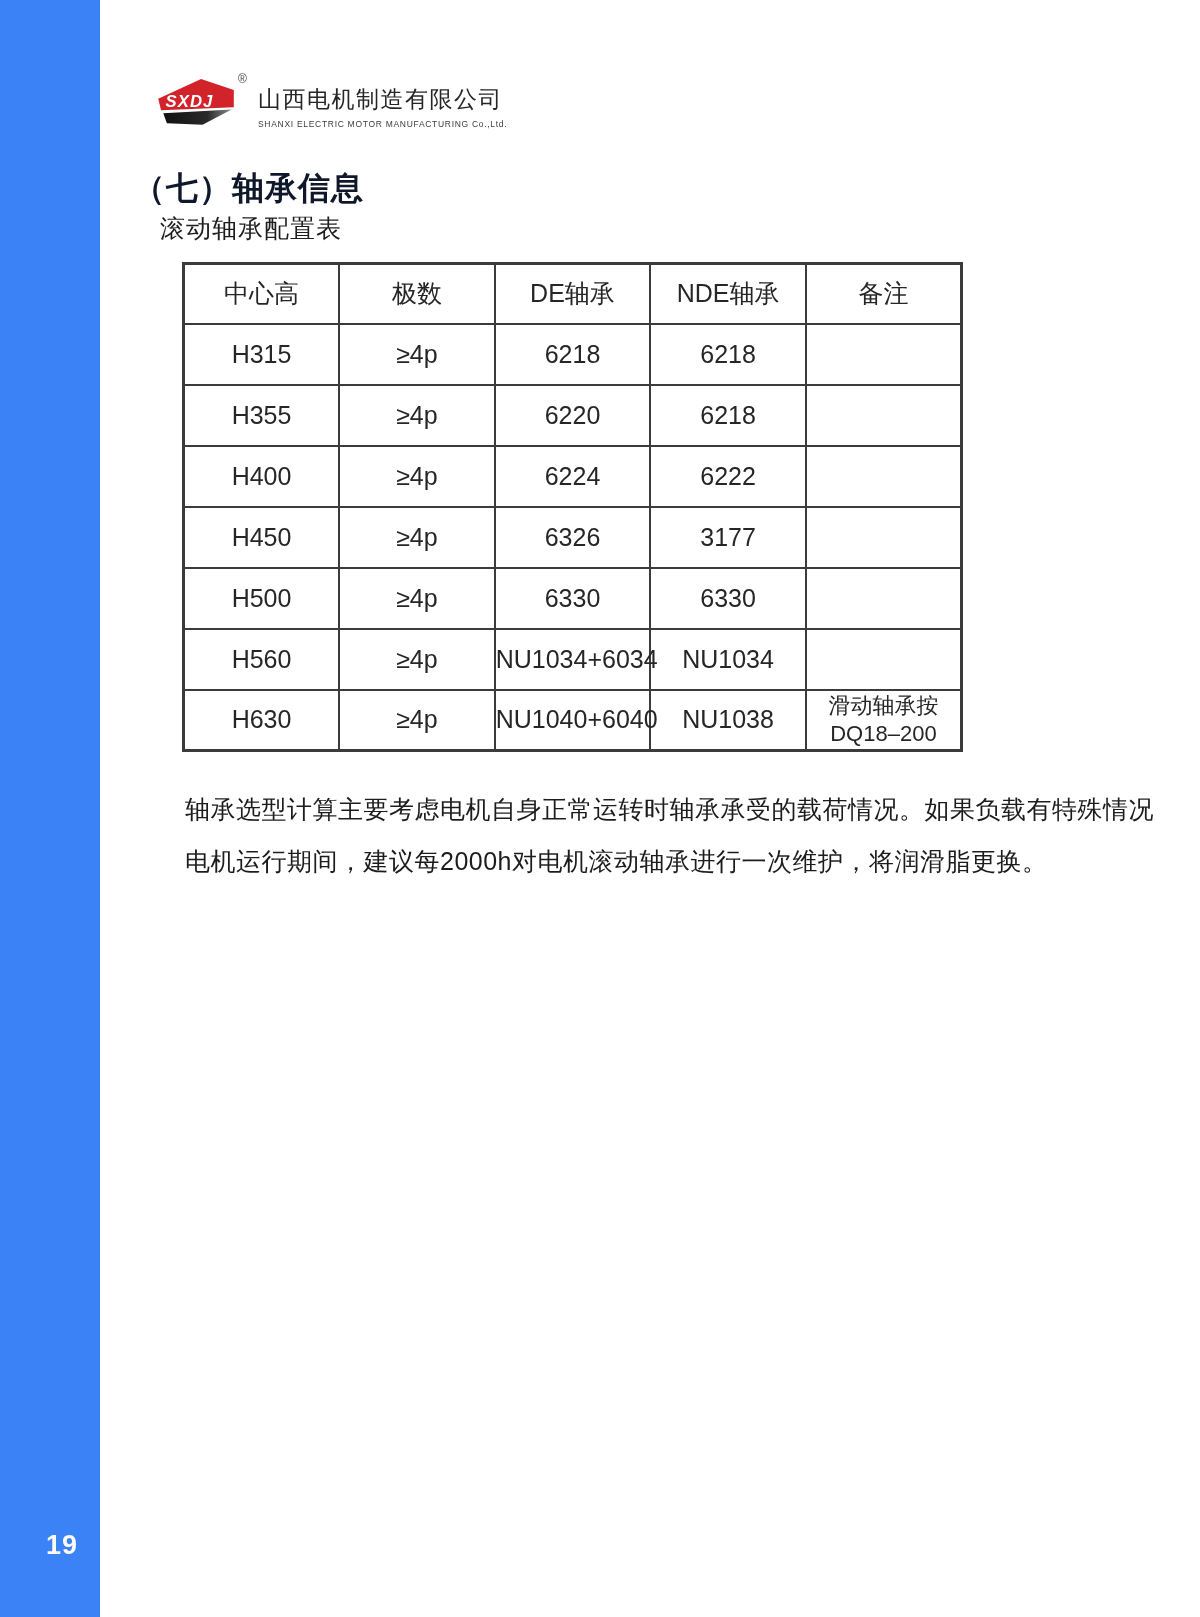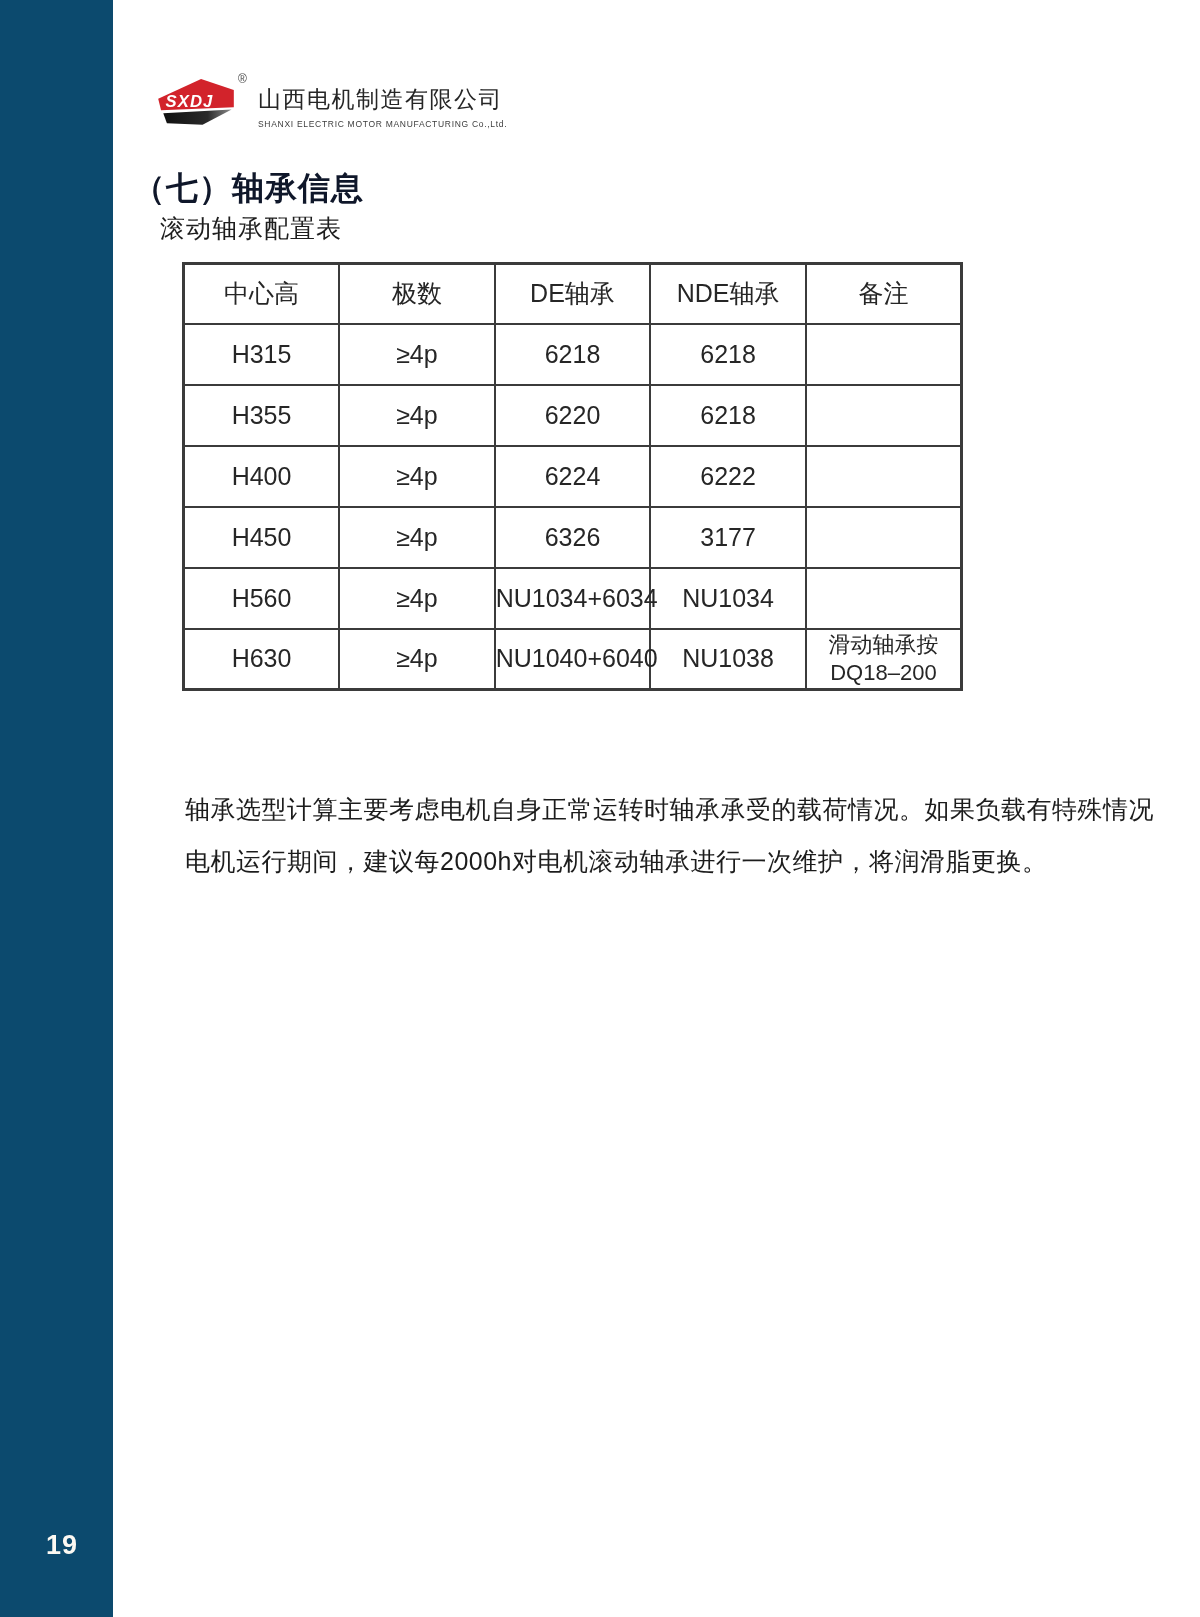--- a/index.html
+++ b/index.html
@@ -10,22 +10,22 @@
     font-family: "Liberation Sans", "DejaVu Sans", sans-serif;
   }
   .page {
     position: relative;
     width: 1200px; height: 1617px;
     background: #ffffff;
     overflow: hidden;
   }
   .sidebar {
     position: absolute; left: 0; top: 0;
-    width: 113px; height: 1617px;
-    background: #0c4a6e;
+    width: 100px; height: 1617px;
+    background: #3b82f6;
   }
   .page-number {
     position: absolute; left: 46px; top: 1530px;
     font-size: 27px; font-weight: bold;
     color: #FCF9F3; letter-spacing: 1px;
   }
   .logo {
     position: absolute; left: 156px; top: 76px;
     display: flex; align-items: flex-start;
   }
@@ -150,20 +150,27 @@
           <td></td>
         </tr>
         <tr>
           <td>H450</td>
           <td>≥4p</td>
           <td>6326</td>
           <td>3177</td>
           <td></td>
         </tr>
         <tr>
+          <td>H500</td>
+          <td>≥4p</td>
+          <td>6330</td>
+          <td>6330</td>
+          <td></td>
+        </tr>
+        <tr>
           <td>H560</td>
           <td>≥4p</td>
           <td>NU1034+6034</td>
           <td>NU1034</td>
           <td></td>
         </tr>
         <tr>
           <td>H630</td>
           <td>≥4p</td>
           <td>NU1040+6040</td>

